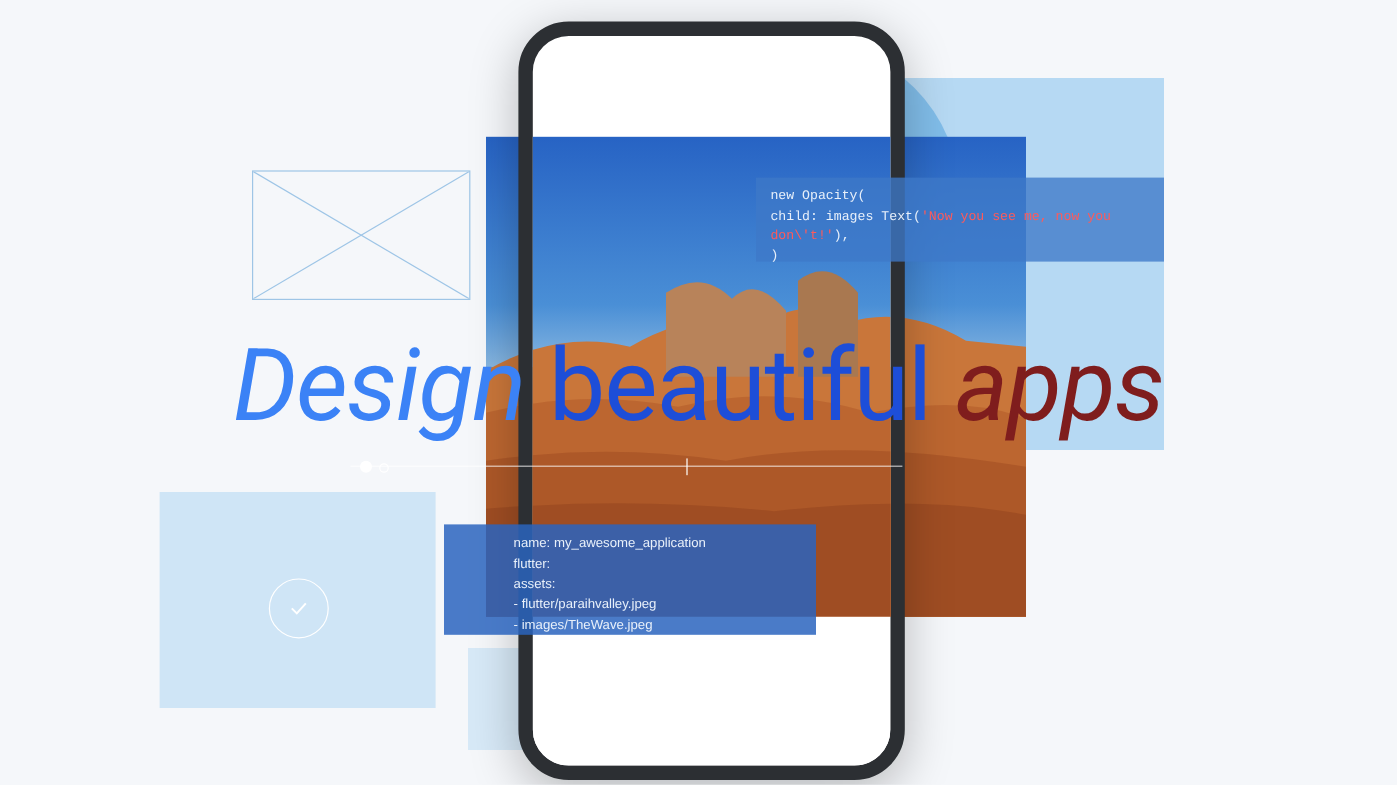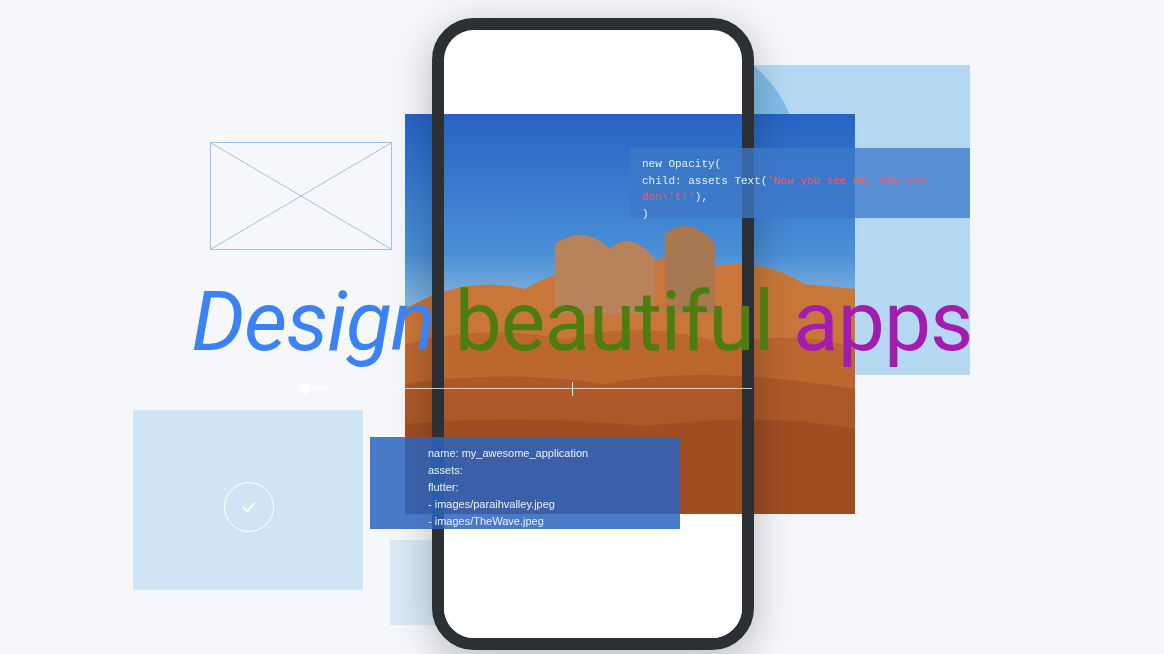--- a/index.html
+++ b/index.html
@@ -32,22 +32,22 @@
   .code-top{position:absolute;left:630px;top:148px;width:340px;height:70px;background:rgba(61,120,200,.78);z-index:6;padding:8px 12px;box-sizing:border-box;font-family:"Courier New",monospace;font-size:11px;line-height:1.5;color:#e8f0fa;}
   .code-top .tok-key{color:#ffffff;}
   .code-top .tok-str{color:#ff5a5a;}
 
   
   .code-bot{position:absolute;left:370px;top:437px;width:310px;height:92px;background:rgba(42,100,190,.85);z-index:6;padding:8px 48px 8px 58px;box-sizing:border-box;font-family:Liberation Sans, sans-serif;font-size:11px;line-height:1.55;color:#e8f0fa;}
 
   
   .headline{position:absolute;left:0;right:0;top:280px;text-align:center;z-index:10;font-size:84px;font-weight:400;letter-spacing:-1px;line-height:1;}
   .headline .w1{color:#3b82f6;font-style:italic;}
-  .headline .w2{color:#4d7c0f;text-align:center;}
-  .headline .w3{color:#a21caf;}
+  .headline .w2{color:#1d4ed8;text-align:center;}
+  .headline .w3{color:#7f1d1d;font-style:italic;}
 
   
   .slider{position:absolute;left:292px;top:382px;width:460px;height:14px;z-index:8;}
   .slider .track{position:absolute;left:0;right:0;top:6px;height:1px;background:rgba(255,255,255,.7);}
   .slider .dot1{position:absolute;left:8px;top:2px;width:10px;height:10px;border-radius:50%;background:#fff;}
   .slider .dot2{position:absolute;left:24px;top:4px;width:6px;height:6px;border-radius:50%;border:1px solid #fff;}
   .slider .tick{position:absolute;left:280px;top:0;width:1px;height:14px;background:#fff;}
 
   
   .check{position:absolute;left:224px;top:482px;width:48px;height:48px;border:1.5px solid #fff;border-radius:50%;z-index:8;display:flex;align-items:center;justify-content:center;}
@@ -100,30 +100,30 @@
           <path d="M260,120 Q285,100 310,130 L310,200 L260,200 Z" fill="#a97850"></path>
         </svg>
       </div>
       <div class="below"></div>
     </div>
   </div>
 
   <div class="code-top">
     <div><span>new Opacity(</span></div>
     <div>
-      <span>  child: assets Text(</span><span class="tok-str">'Now you see me, now you don\'t!'</span><span>),</span>
+      <span>  child: images Text(</span><span class="tok-str">'Now you see me, now you don\'t!'</span><span>),</span>
     </div>
     <div><span>)</span></div>
   </div>
 
   <div class="code-bot">
     <div>name: my_awesome_application</div>
+    <div>flutter:</div>
     <div>  assets:</div>
-    <div>flutter:</div>
-    <div>    - images/paraihvalley.jpeg</div>
+    <div>    - flutter/paraihvalley.jpeg</div>
     <div>    - images/TheWave.jpeg</div>
   </div>
 
   <div class="slider">
     <div class="track"></div>
     <div class="dot1"></div>
     <div class="dot2"></div>
     <div class="tick"></div>
   </div>
 

